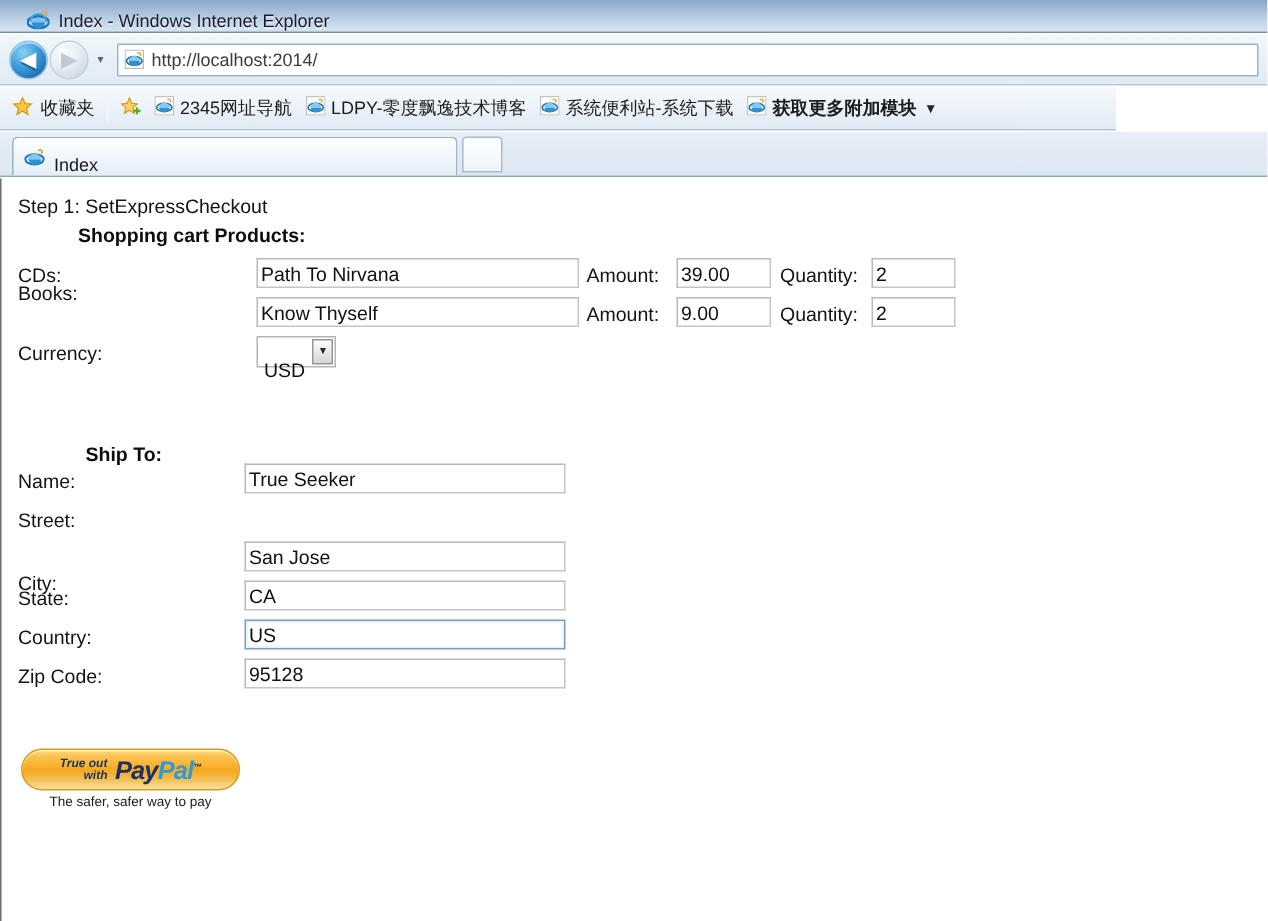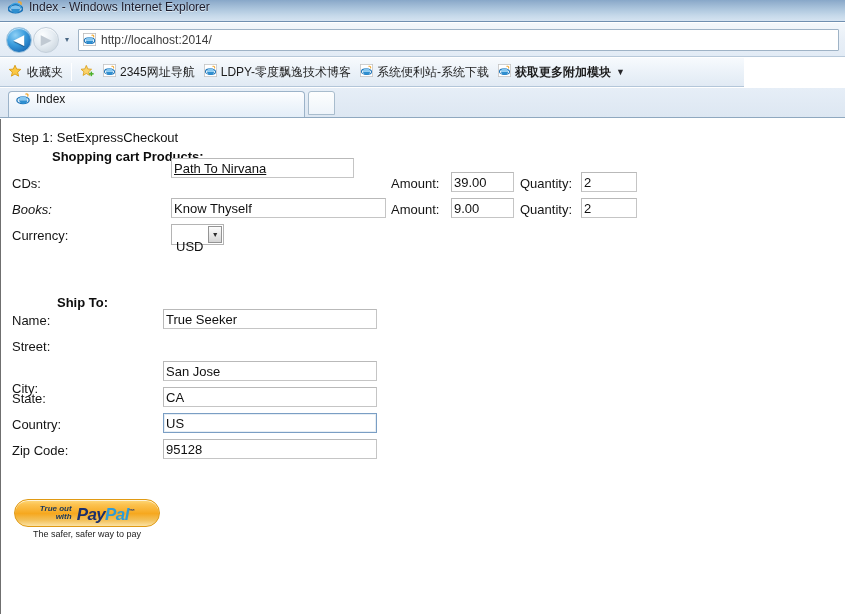--- a/index.html
+++ b/index.html
@@ -16,22 +16,22 @@
     width: 845px; height: 614px;
     background: #ffffff;
   }
 
   
   .titlebar {
     position: absolute; left: 0; top: 0; width: 845px; height: 22px;
     background: linear-gradient(to bottom,
         #87a7c8 0%, #93b0ce 12%, #aec7de 45%, #c6d9ea 75%, #d5e3f1 100%);
     border-bottom: 1px solid #6f8fb0;
-    display: flex; align-items: flex-start;
-    padding-left: 8px;
+    display: flex; align-items: flex-end;
+    padding-left: 18px;
     overflow: hidden;
   }
   .titlebar .ie-glyph { margin-right: 6px; flex: 0 0 auto; }
   .titlebar-text {
     font-size: 12px; color: #1b1b2b;
     white-space: nowrap;
     text-shadow: 0 1px 0 rgba(255,255,255,.55);
   }
 
   
@@ -128,21 +128,21 @@
     background: linear-gradient(to bottom, #e6eef7 0%, #dde7f2 100%);
     border-bottom: 1px solid #8fa8bf;
   }
   .tab {
     position: absolute; left: 8px; top: 3px;
     width: 297px; height: 26px;
     background: linear-gradient(to bottom, #fefeff 0%, #f2f7fc 40%, #e4eef8 100%);
     border: 1px solid #9cb3c9;
     border-bottom: none;
     border-radius: 4px 4px 0 0;
-    display: flex; align-items: flex-start;
+    display: flex; align-items: flex-end;
     padding-left: 7px;
     cursor: pointer;
   }
   .tab-label { font-size: 12px; color: #1a1a1a; margin-left: 6px; white-space: nowrap; }
   .newtab {
     position: absolute; left: 308px; top: 3px;
     width: 27px; height: 24px;
     background: linear-gradient(to bottom, #fdfefe 0%, #eef4fa 100%);
     border: 1px solid #a8bccd;
     border-radius: 3px 3px 0 0;
@@ -404,27 +404,27 @@
       <span></span>
     </div>
   </div>
 
   <div class="content">
 
     <div class="step-title">Step 1: SetExpressCheckout</div>
     <div class="cart-head">Shopping cart Products:</div>
 
     <div class="lbl" style="left:11px; top:57px;">CDs:</div>
-    <input class="inp" style="left: 170px; top: 39px; width: 183px; text-decoration: underline;" value="Path To Nirvana">
+    <input class="inp" style="left: 170px; top: 53px; width: 215px;" value="Path To Nirvana">
     <div class="lbl" style="left:390px; top:57px;">Amount:</div>
     <input class="inp" style="left: 450px; top: 53px; width: 63px;" value="39.00">
     <div class="lbl" style="left:519px; top:57px;">Quantity:</div>
     <input class="inp" style="left: 580px; top: 53px; width: 56px;" value="2">
 
-    <div class="lbl" style="left:11px; top:83px;font-style:italic;">Books:</div>
+    <div class="lbl" style="left:11px; top:69px;">Books:</div>
     <input class="inp" style="left: 170px; top: 79px; width: 215px;" value="Know Thyself">
     <div class="lbl" style="left:390px; top:83px;">Amount:</div>
     <input class="inp" style="left: 450px; top: 79px; width: 63px;" value="9.00">
     <div class="lbl" style="left:519px; top:83px;">Quantity:</div>
     <input class="inp" style="left: 580px; top: 79px; width: 56px;" value="2">
 
     <div class="lbl" style="left:11px; top:109px;">Currency:</div>
     <div class="sel" style="left:170px; top:105px; width:53px;">
       <span class="sel-value">USD</span>
       <span class="sel-arrow">▼</span>

